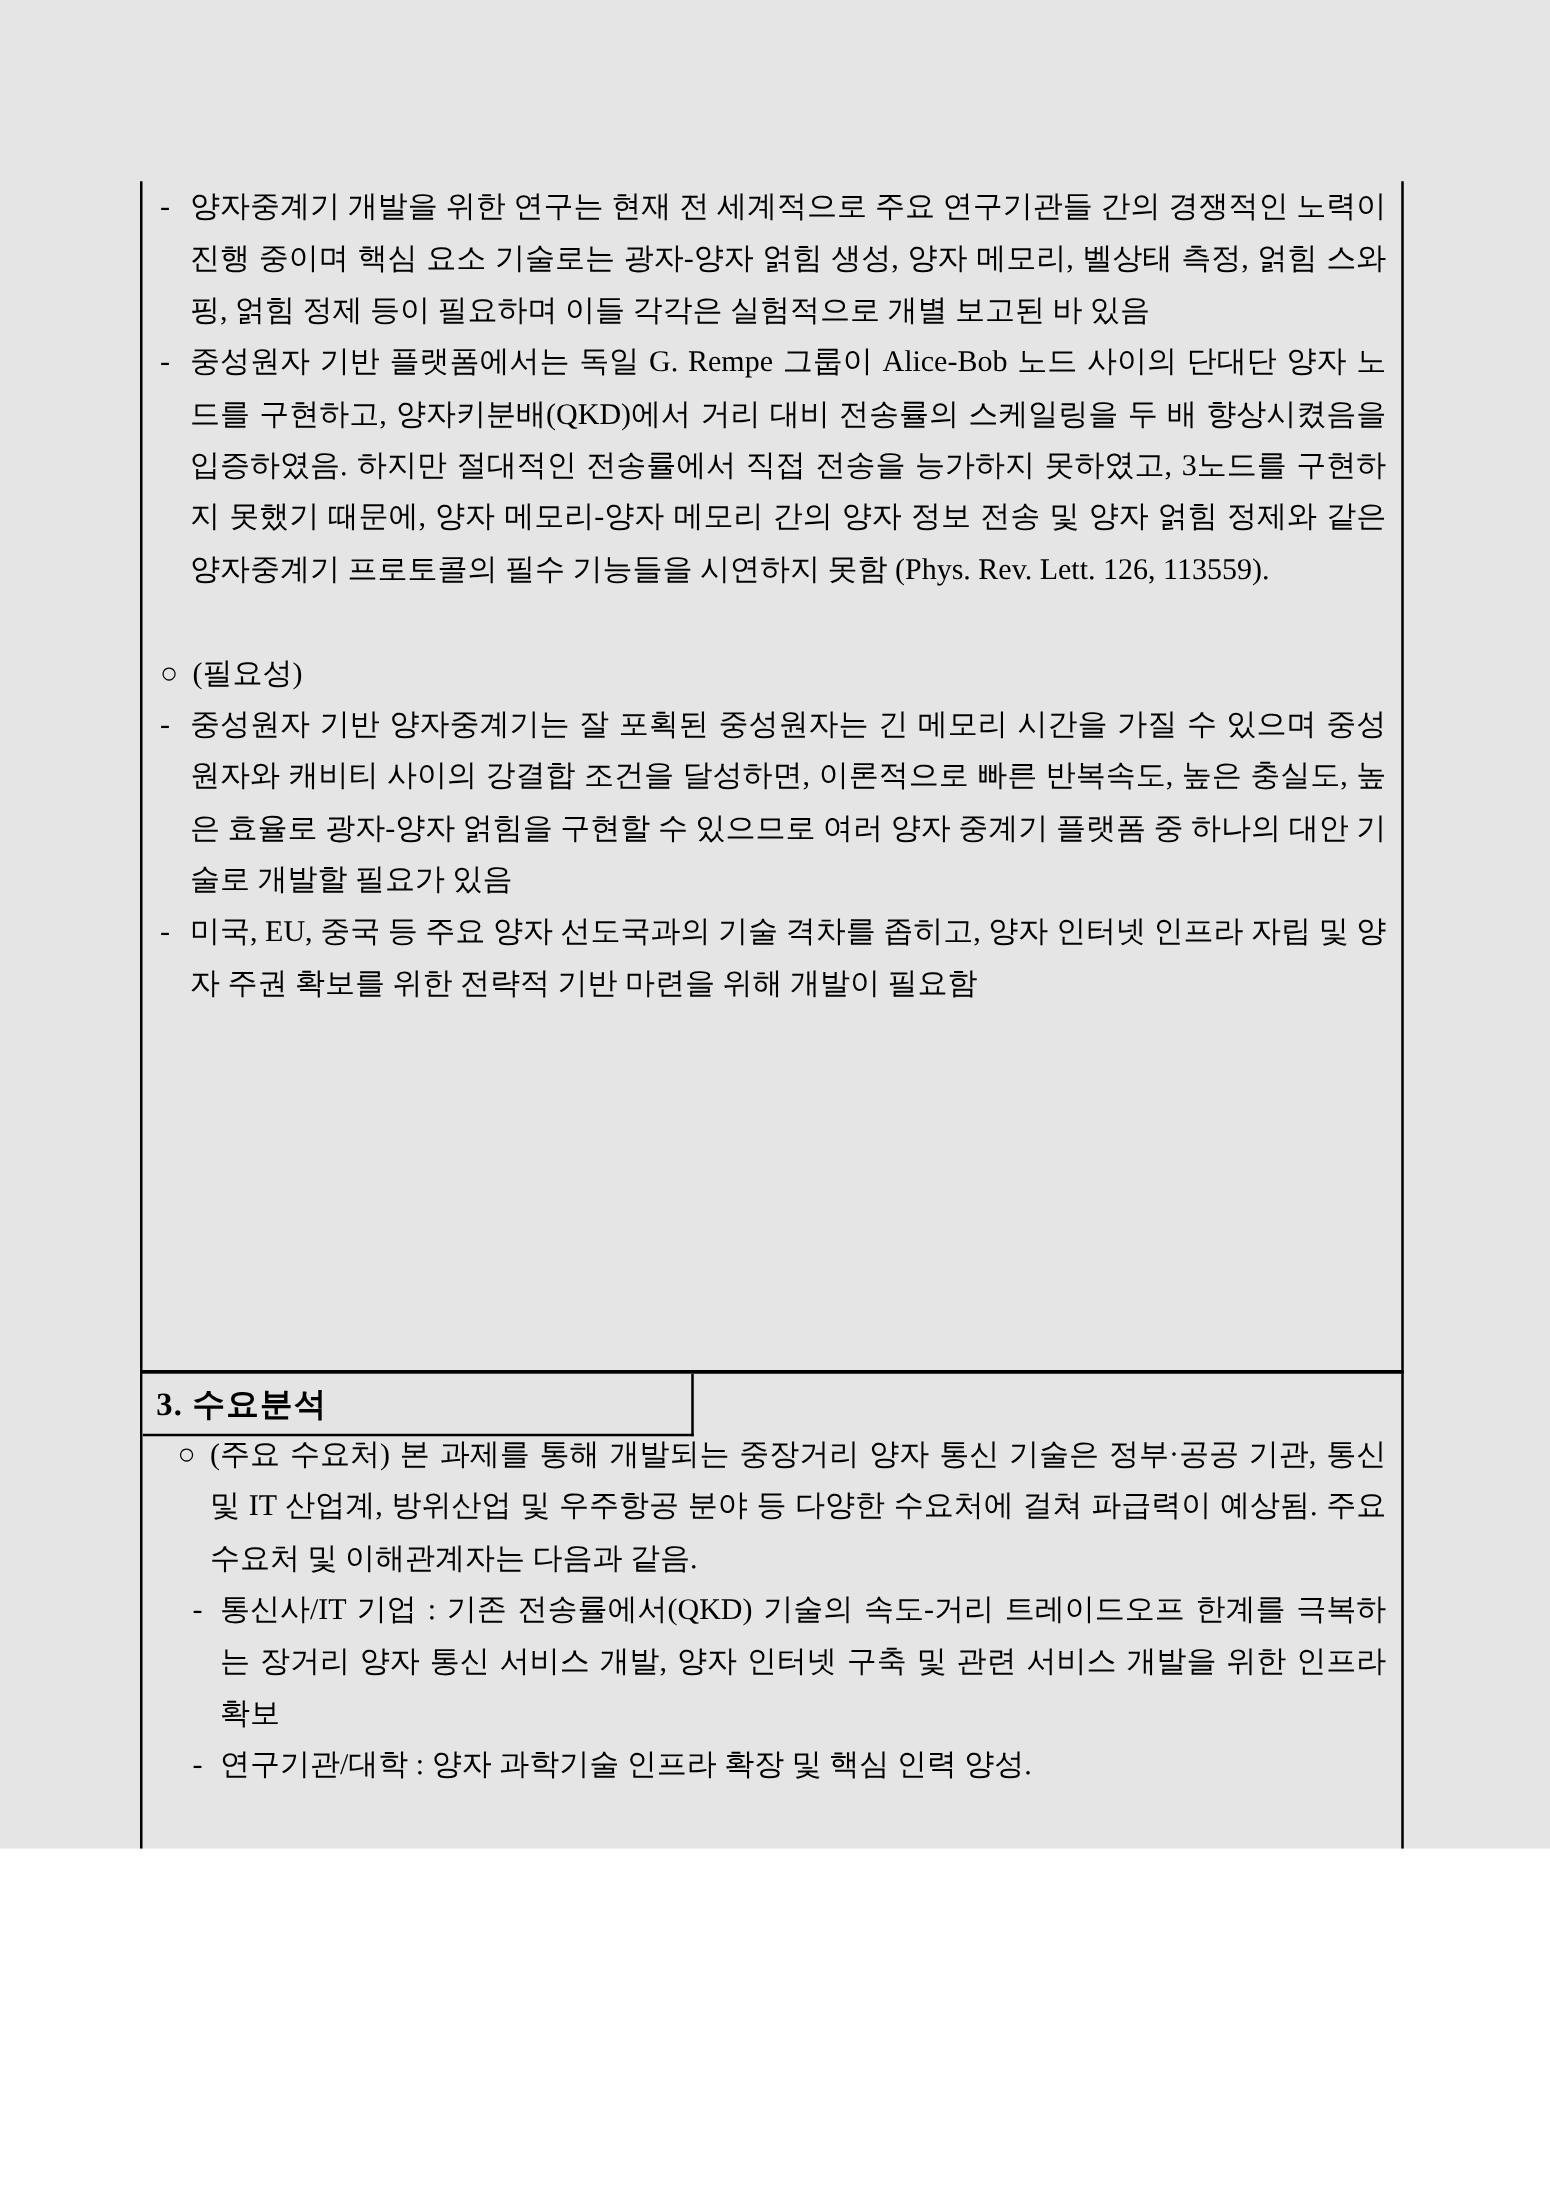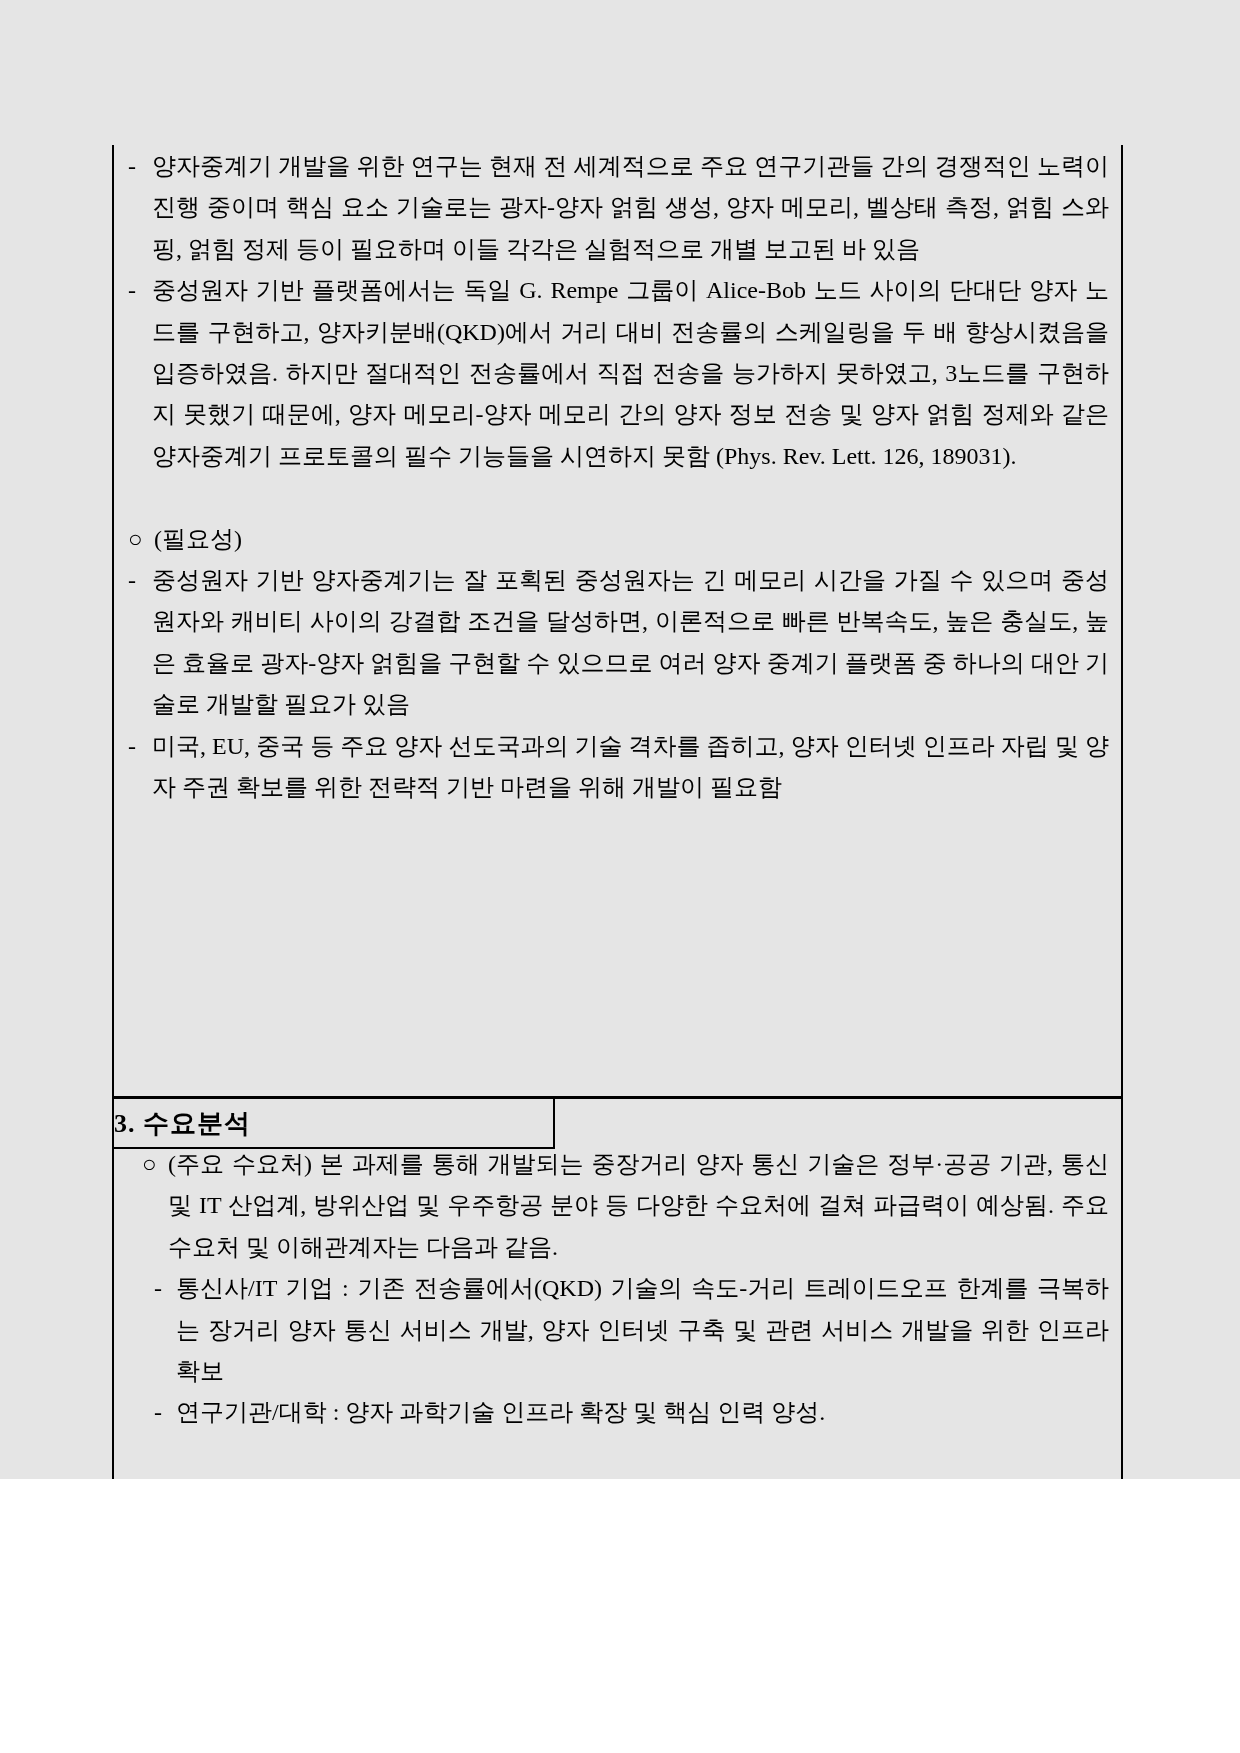--- a/index.html
+++ b/index.html
@@ -35,21 +35,21 @@
     overflow: hidden;
   }
   .gray-cell {
     position: absolute; left: 0; top: 0;
     width: 441px; height: 50px;
     background: #e4e4e4;
     border-right: 2px solid #000;
     border-bottom: 2px solid #000;
     box-sizing: border-box;
     display: flex; align-items: center;
-    padding-left: 0;
+    padding-left: 11px;
   }
   .gray-cell .title {
     font-weight: bold;
     font-size: 26px;
     letter-spacing: 1px;
   }
   .body2 { padding: 45px 12px 0 28px; }
 
   p.line {
     margin: 0;
@@ -79,21 +79,21 @@
     color: #000;
   }
 </style>
 </head>
 <body>
 
 <div class="page">
 
   <div class="abs" id="box1">
     <p class="line dash1"><span class="mk">-</span><span>양자중계기 개발을 위한 연구는 현재 전 세계적으로 주요 연구기관들 간의 경쟁적인 노력이 진행 중이며 핵심 요소 기술로는 광자-양자 얽힘 생성, 양자 메모리, 벨상태 측정, 얽힘 스와핑, 얽힘 정제 등이 필요하며 이들 각각은 실험적으로 개별 보고된 바 있음</span></p>
-    <p class="line dash1"><span class="mk">-</span><span>중성원자 기반 플랫폼에서는 독일 G. Rempe 그룹이 Alice-Bob 노드 사이의 단대단 양자 노드를 구현하고, 양자키분배(QKD)에서 거리 대비 전송률의 스케일링을 두 배 향상시켰음을 입증하였음. 하지만 절대적인 전송률에서 직접 전송을 능가하지 못하였고, 3노드를 구현하지 못했기 때문에, 양자 메모리-양자 메모리 간의 양자 정보 전송 및 양자 얽힘 정제와 같은 양자중계기 프로토콜의 필수 기능들을 시연하지 못함 (Phys. Rev. Lett. 126, 189031).</span></p>
+    <p class="line dash1"><span class="mk">-</span><span>중성원자 기반 플랫폼에서는 독일 G. Rempe 그룹이 Alice-Bob 노드 사이의 단대단 양자 노드를 구현하고, 양자키분배(QKD)에서 거리 대비 전송률의 스케일링을 두 배 향상시켰음을 입증하였음. 하지만 절대적인 전송률에서 직접 전송을 능가하지 못하였고, 3노드를 구현하지 못했기 때문에, 양자 메모리-양자 메모리 간의 양자 정보 전송 및 양자 얽힘 정제와 같은 양자중계기 프로토콜의 필수 기능들을 시연하지 못함 (Phys. Rev. Lett. 126, 113559).</span></p>
     <p class="line blank"></p>
     <p class="line circ"><span class="mk">○</span><span>(필요성)</span></p>
     <p class="line dash1"><span class="mk">-</span><span>중성원자 기반 양자중계기는 잘 포획된 중성원자는 긴 메모리 시간을 가질 수 있으며 중성원자와 캐비티 사이의 강결합 조건을 달성하면, 이론적으로 빠른 반복속도, 높은 충실도, 높은 효율로 광자-양자 얽힘을 구현할 수 있으므로 여러 양자 중계기 플랫폼 중 하나의 대안 기술로 개발할 필요가 있음</span></p>
     <p class="line dash1"><span class="mk">-</span><span>미국, EU, 중국 등 주요 양자 선도국과의 기술 격차를 좁히고, 양자 인터넷 인프라 자립 및 양자 주권 확보를 위한 전략적 기반 마련을 위해 개발이 필요함</span></p>
   </div>
 
   <div class="abs" id="table2">
     <div class="gray-cell">
       <span class="title">3. 수요분석</span>
     </div>

